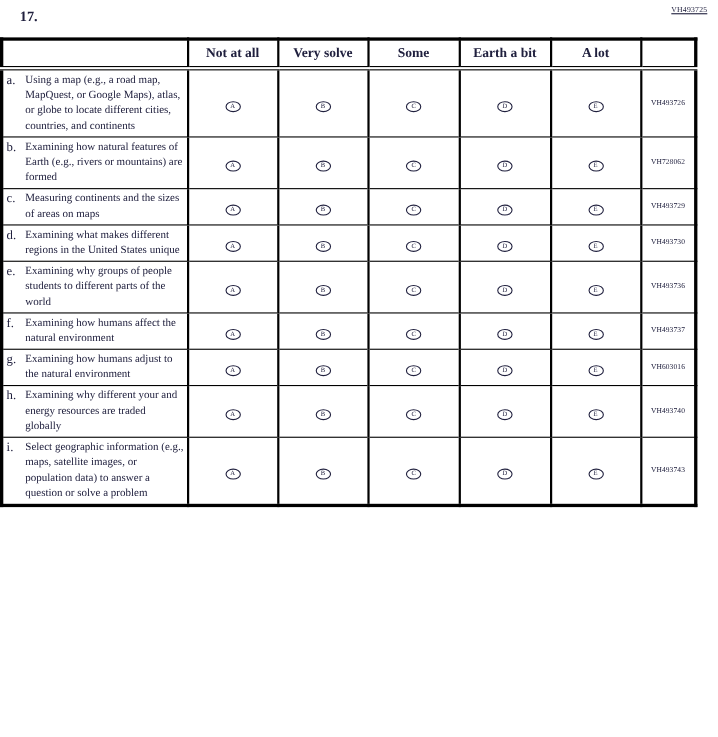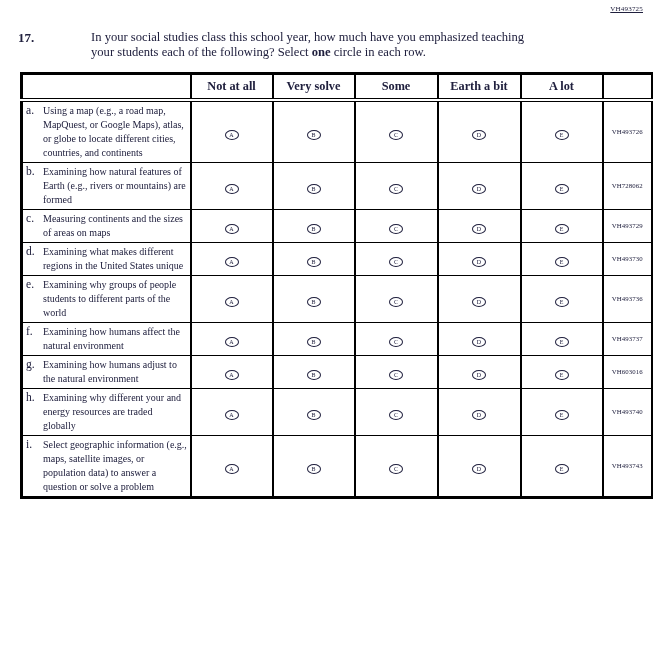--- a/index.html
+++ b/index.html
@@ -10,35 +10,34 @@
     font-family: "Liberation Serif", "DejaVu Serif", serif;
     color: #20203e;
     overflow: hidden;
   }
   .page-code {
     position: absolute; top: 5px; right: 10px;
     font-size: 7px; letter-spacing: 0.2px; text-decoration: underline;
   }
   .question {
     display: flex;
-    margin: 30px 0 0 18px;
-    gap: 47px;
+    margin: 7px 0 0 18px;
   }
   .q-number {
     font-weight: bold; font-size: 13px; line-height: 15px;
     width: 26px; flex: 0 0 26px;
   }
   .q-text {
     font-size: 12.6px; line-height: 15px;
     width: 455px;
   }
   .q-bold { font-weight: bold; }
   table {
     border-collapse: collapse; table-layout: fixed;
-    width: 631px; margin: 12px 0 0 20px;
+    width: 631px; margin: 12px 0 0 0;
     border: 3px solid #000;
   }
   th, td { border: 2px solid #000; }
   thead th {
     border-bottom: 4px double #000;
     height: 26px;
     font-size: 12.3px; font-weight: bold;
     text-align: center; vertical-align: middle;
   }
   tbody td { border-top-width: 1px; border-bottom-width: 1px; }
@@ -67,21 +66,20 @@
     letter-spacing: 0.1px;
   }
 </style>
 </head>
 <body>
 
 <div class="page-code">VH493725</div>
 
 <div class="question">
   <span class="q-number">17.</span>
-  <span class="q-text"><span>In your social studies class this school year, how much have you emphasized teaching your students each of the following? Select </span><span class="q-bold">one</span><span> circle in each row.</span></span>
 </div>
 
 <table>
   <colgroup>
     <col style="width:169px">
     <col style="width:82px">
     <col style="width:82px">
     <col style="width:83px">
     <col style="width:83px">
     <col style="width:82px">

